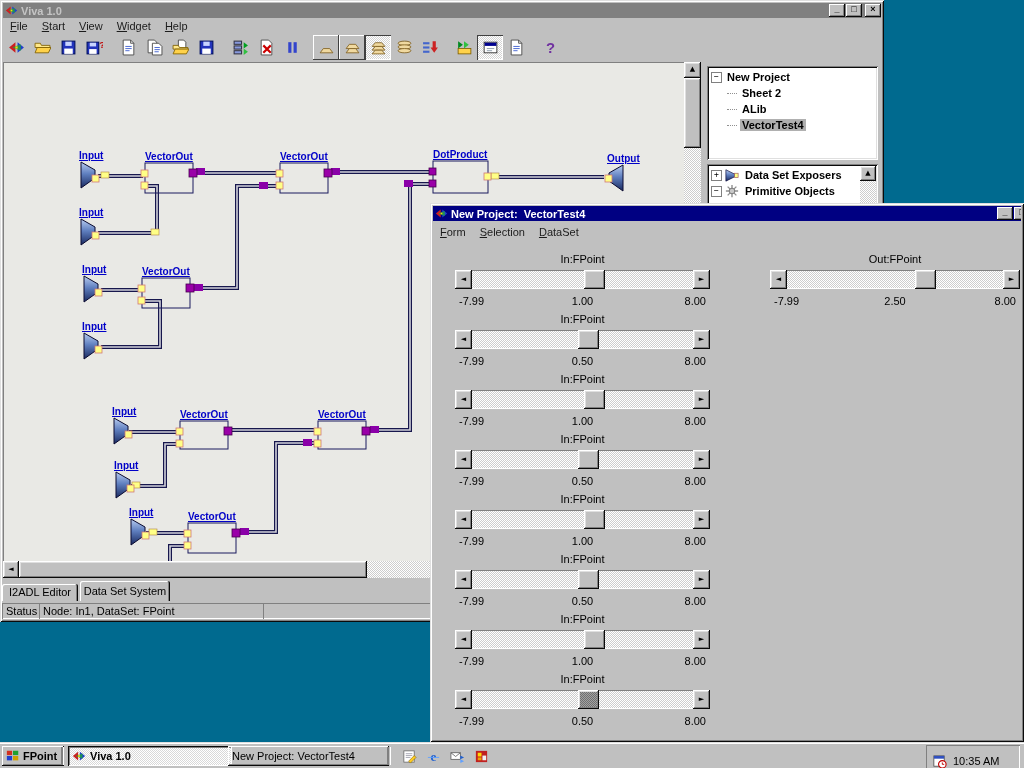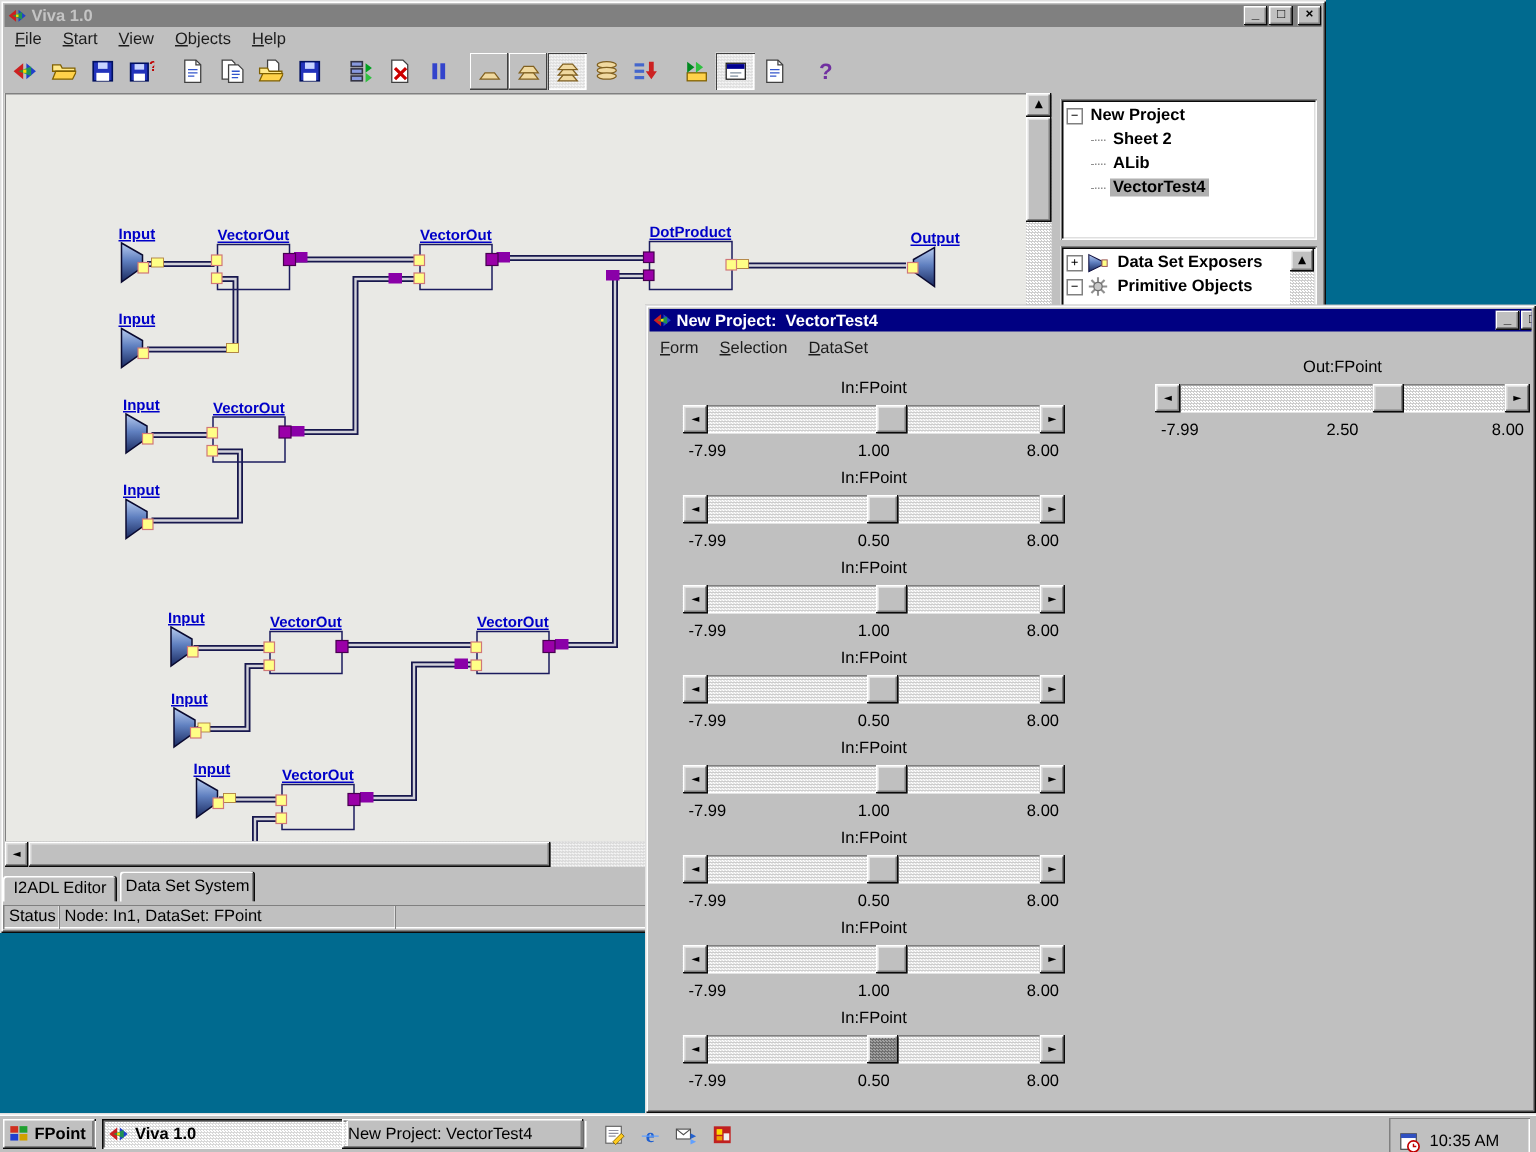--- a/index.html
+++ b/index.html
@@ -225,21 +225,21 @@
       <span class="t-title">Viva 1.0</span>
       <span class="t-spacer"></span>
       <span class="wbtn">_</span>
       <span class="wbtn">□</span>
       <span class="wbtn" style="margin-left:3px">×</span>
     </div>
     <div class="menubar" id="main-menu" style="top:18px">
         <span class="menu-item">File</span>
         <span class="menu-item">Start</span>
         <span class="menu-item">View</span>
-        <span class="menu-item">Objects</span>
+        <span class="menu-item">Widget</span>
         <span class="menu-item">Help</span>
       </div>
     <div class="toolbar" id="main-toolbar">
         <div class="tb-btn">
           <svg width="17" height="17" viewBox="0 0 16 16" class="icon-svg">
             <use href="#sym-app"></use>
           </svg>
         </div>
         <div class="tb-btn">
           <svg width="17" height="17" viewBox="0 0 16 16" class="icon-svg">
@@ -625,21 +625,21 @@
             <div class="sb-btn" style="left: 0px; top: 0px; width: 17px; height: 19px; line-height: 18px;"><div style="display: inline;">◄</div></div>
             <div class="sb-btn" style="right: 0px; top: 0px; width: 17px; height: 19px; line-height: 18px;"><div style="display: inline;">►</div></div>
             <div class="sb-thumb checker-dark" style="left: 123px; top: 0px; width: 21px; height: 19px;"></div>
           </div>
           <div class="slider-vals">
             <div class="sv-min" style="display: inline;">-7.99</div>
             <div class="sv-cur">0.50</div>
             <div class="sv-max" style="display: inline;">8.00</div>
           </div>
         </div>
-        <div class="slider-row" style="left: 340px; top: 36px; width: 250px; height: 58px;">
+        <div class="slider-row" style="left: 340px; top: 50px; width: 250px; height: 58px;">
           <div class="slider-label">Out:FPoint</div>
           <div class="slider-bar checker" style="width: 250px;">
             <div class="sb-btn" style="left: 0px; top: 0px; width: 17px; height: 19px; line-height: 18px;"><div style="display: inline;">◄</div></div>
             <div class="sb-btn" style="right: 0px; top: 0px; width: 17px; height: 19px; line-height: 18px;"><div style="display: inline;">►</div></div>
             <div class="sb-thumb" style="left: 145px; top: 0px; width: 21px; height: 19px;"></div>
           </div>
           <div class="slider-vals">
             <div class="sv-min" style="display: inline;">-7.99</div>
             <div class="sv-cur">2.50</div>
             <div class="sv-max" style="display: inline;">8.00</div>

